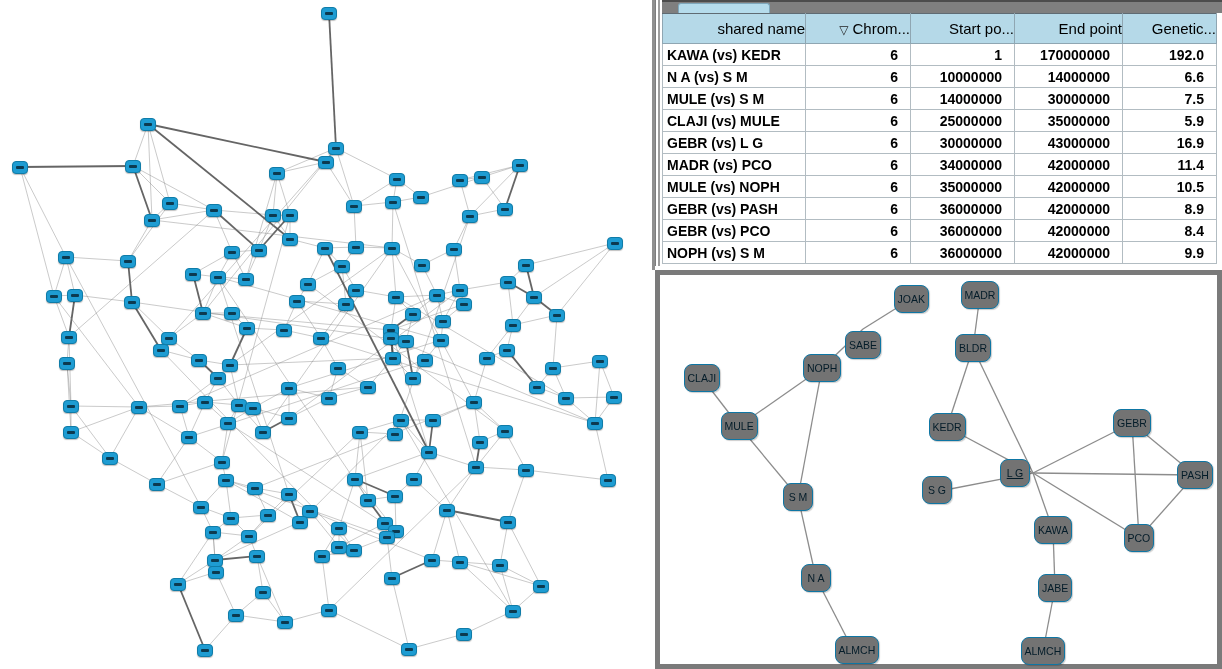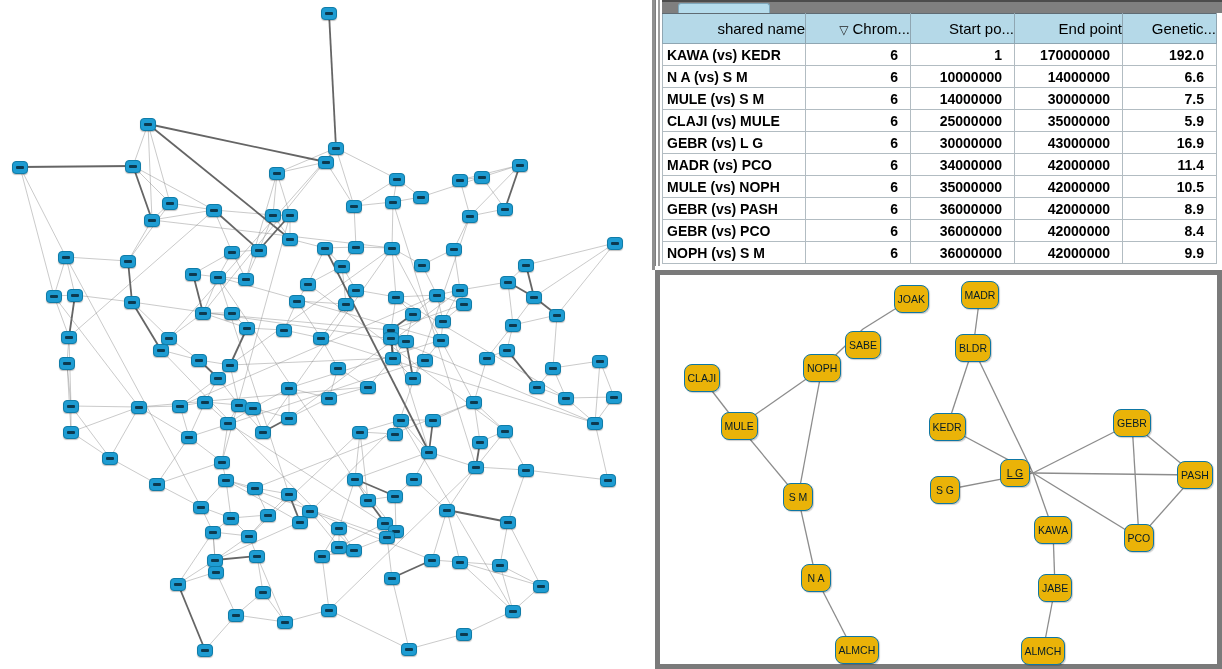--- a/index.html
+++ b/index.html
@@ -36,21 +36,21 @@
   #attr-table td.num{text-align:right;}
   #attr-table td.name{text-align:left;}
   #attr-table{border:1px solid #4f565c;}
   .filter-glyph{font-size:12px;color:#222;margin-right:4px;}
 
   
   #detail-panel{position:absolute;left:655px;top:270px;width:567px;height:399px;
                 background:#fff;border:5px solid #7a7a7a;box-sizing:border-box;}
   #detail-edges{position:absolute;left:0;top:0;}
   .dt-node{position:absolute;min-width:30px;height:28px;border-radius:8px;
-           background:#eab308;border:1.5px solid #0E76A4;box-sizing:border-box;
+           background:#737373;border:1.5px solid #0E76A4;box-sizing:border-box;
            display:flex;align-items:center;justify-content:center;
            font-size:10.5px;color:#041c29;padding:0 3px;
            box-shadow:1px 1px 1px rgba(0,0,0,.2);}
 </style>
 </head>
 <body>
 
 <div id="app">
 
   <div id="overview-panel">
@@ -965,21 +965,21 @@
   <div class="dt-node" style="left: 233.5px; top: 10px;">JOAK</div>
       <div class="dt-node" style="left: 300.5px; top: 6px;">MADR</div>
       <div class="dt-node" style="left: 185px; top: 56px;">SABE</div>
       <div class="dt-node" style="left: 295px; top: 59px;">BLDR</div>
       <div class="dt-node" style="left: 143px; top: 79px;">NOPH</div>
       <div class="dt-node" style="left: 23.5px; top: 89px;">CLAJI</div>
       <div class="dt-node" style="left: 60.5px; top: 137px;">MULE</div>
       <div class="dt-node" style="left: 268.5px; top: 138px;">KEDR</div>
       <div class="dt-node" style="left: 453px; top: 134px;">GEBR</div>
       <div class="dt-node" style="left: 340px; top: 184px; text-decoration: underline;">L G</div>
-      <div class="dt-node" style="left: 270px; top: 201px;">S G</div>
+      <div class="dt-node" style="left: 262px; top: 201px;">S G</div>
       <div class="dt-node" style="left: 517px; top: 186px;">PASH</div>
       <div class="dt-node" style="left: 123px; top: 208px;">S M</div>
       <div class="dt-node" style="left: 374px; top: 241px;">KAWA</div>
       <div class="dt-node" style="left: 463.5px; top: 249px;">PCO</div>
       <div class="dt-node" style="left: 141px; top: 289px;">N A</div>
       <div class="dt-node" style="left: 378px; top: 299px;">JABE</div>
       <div class="dt-node" style="left: 174.5px; top: 361px;">ALMCH</div>
       <div class="dt-node" style="left: 360.5px; top: 362px;">ALMCH</div>
     </div>
 

